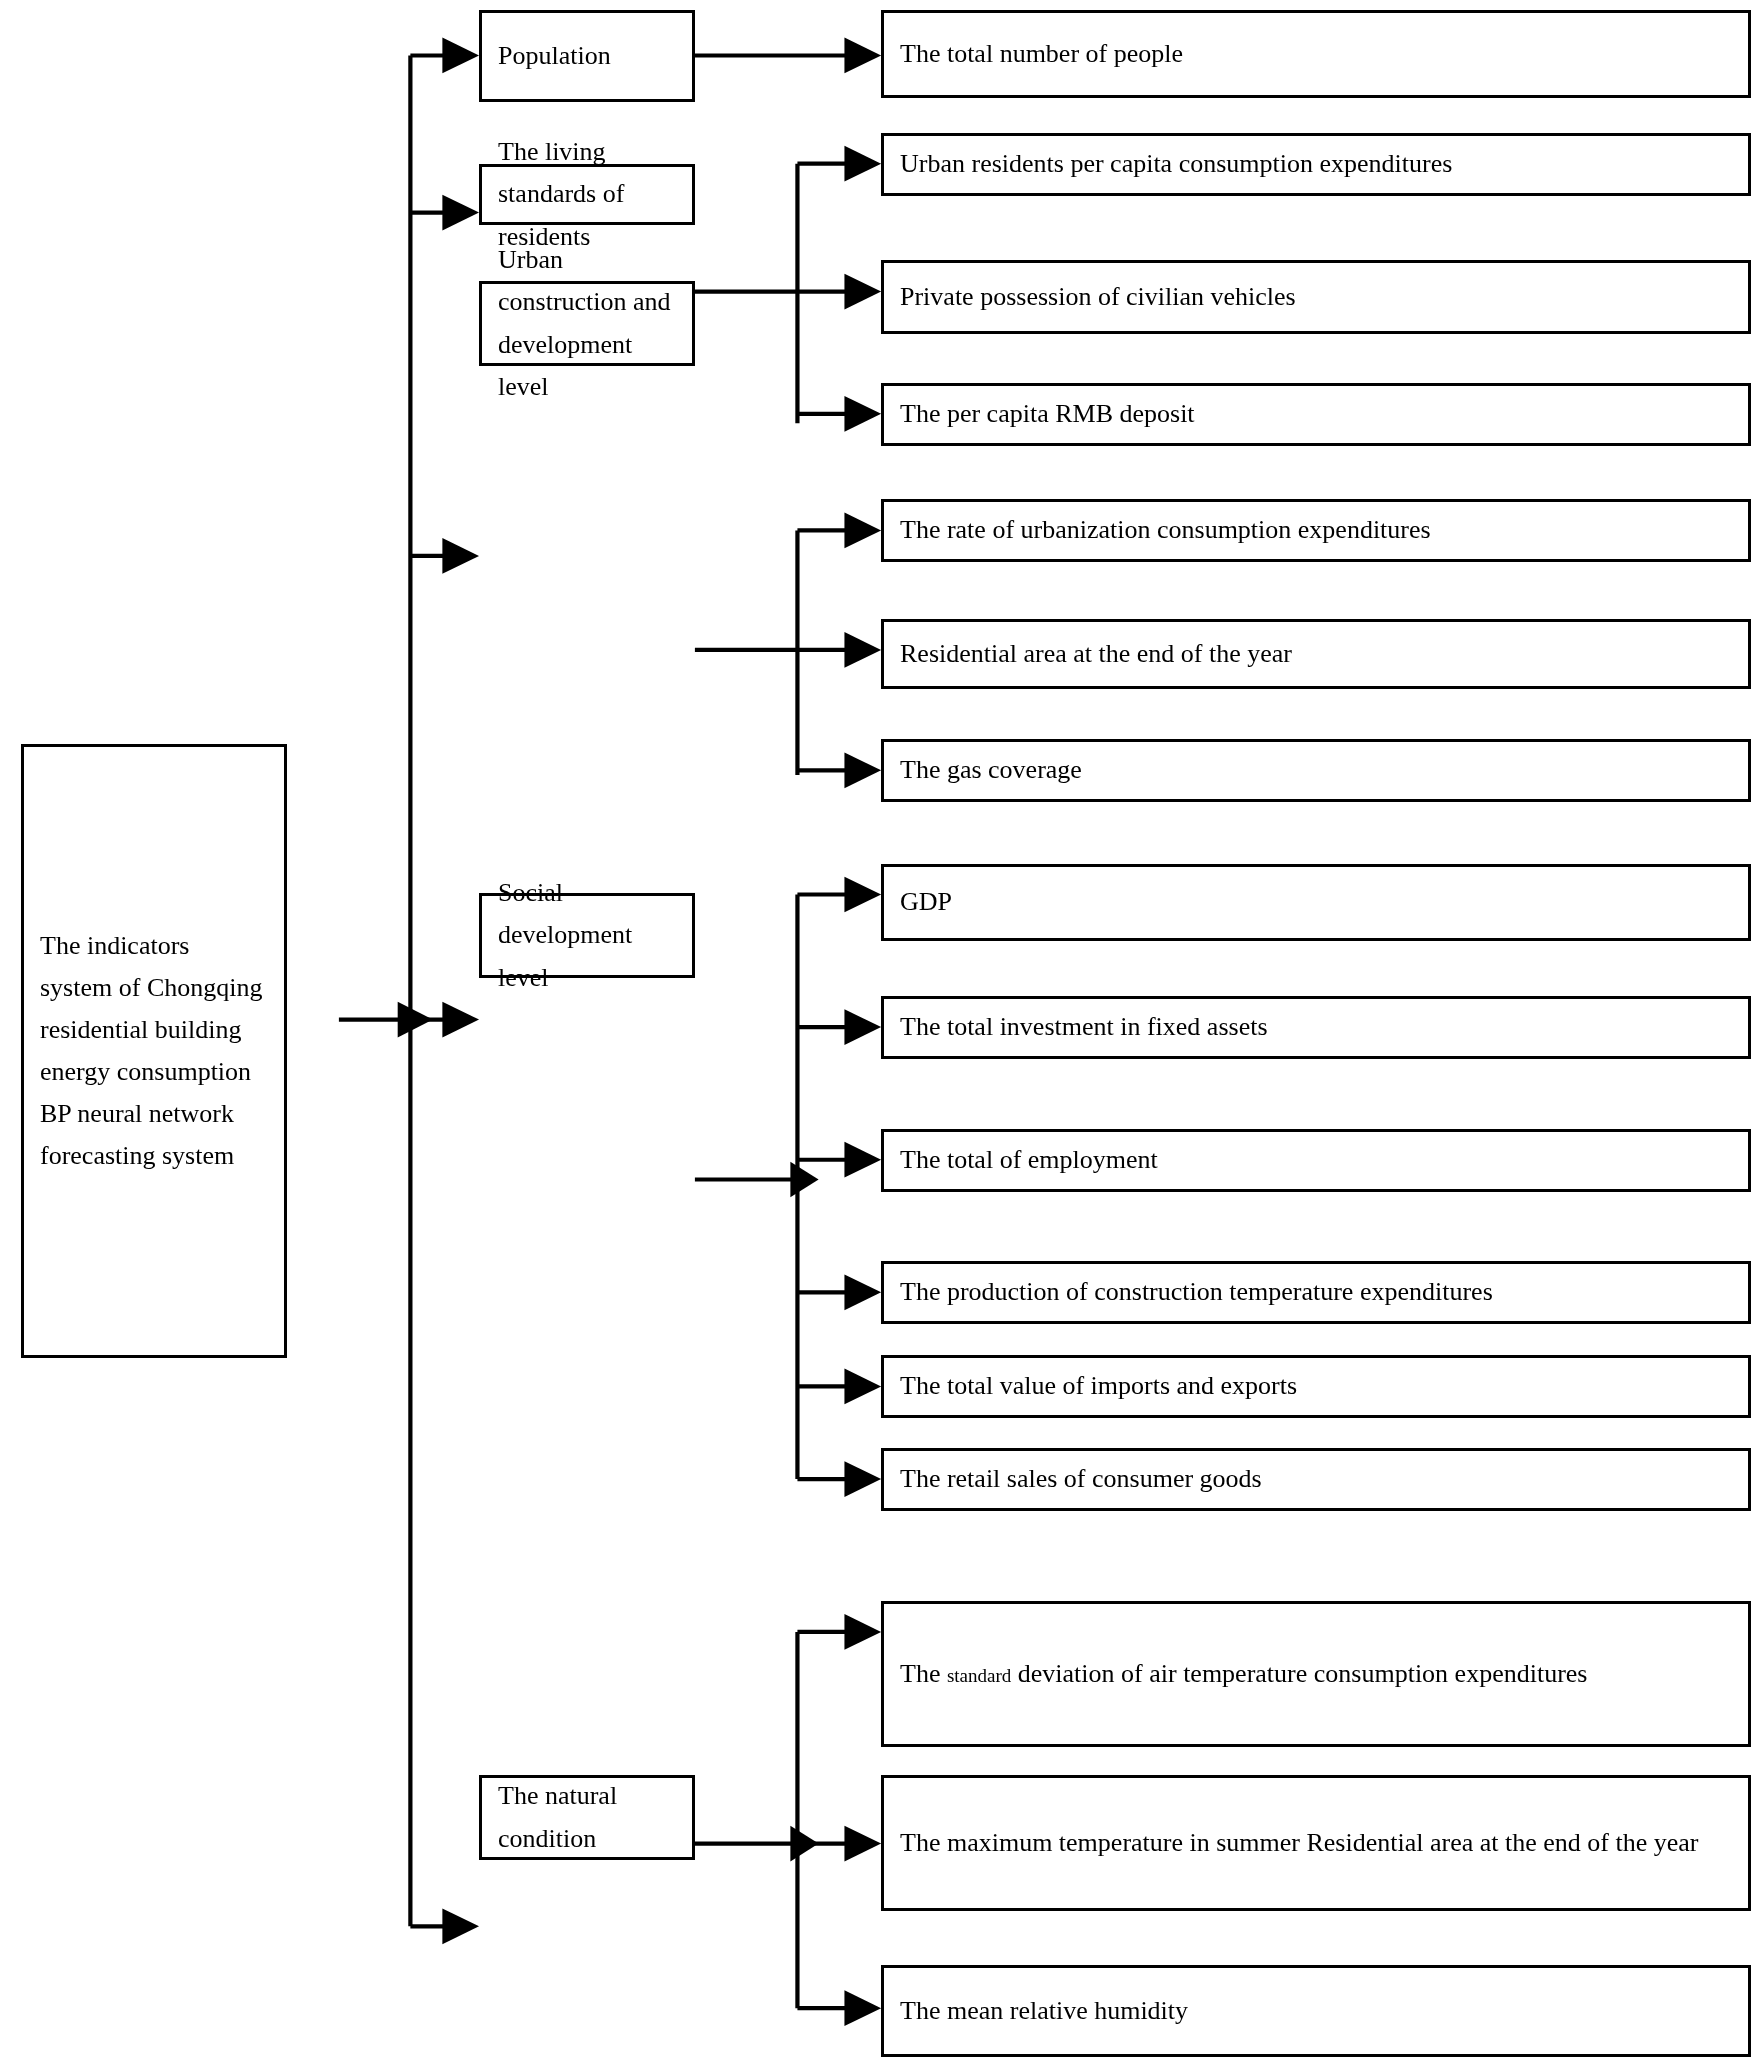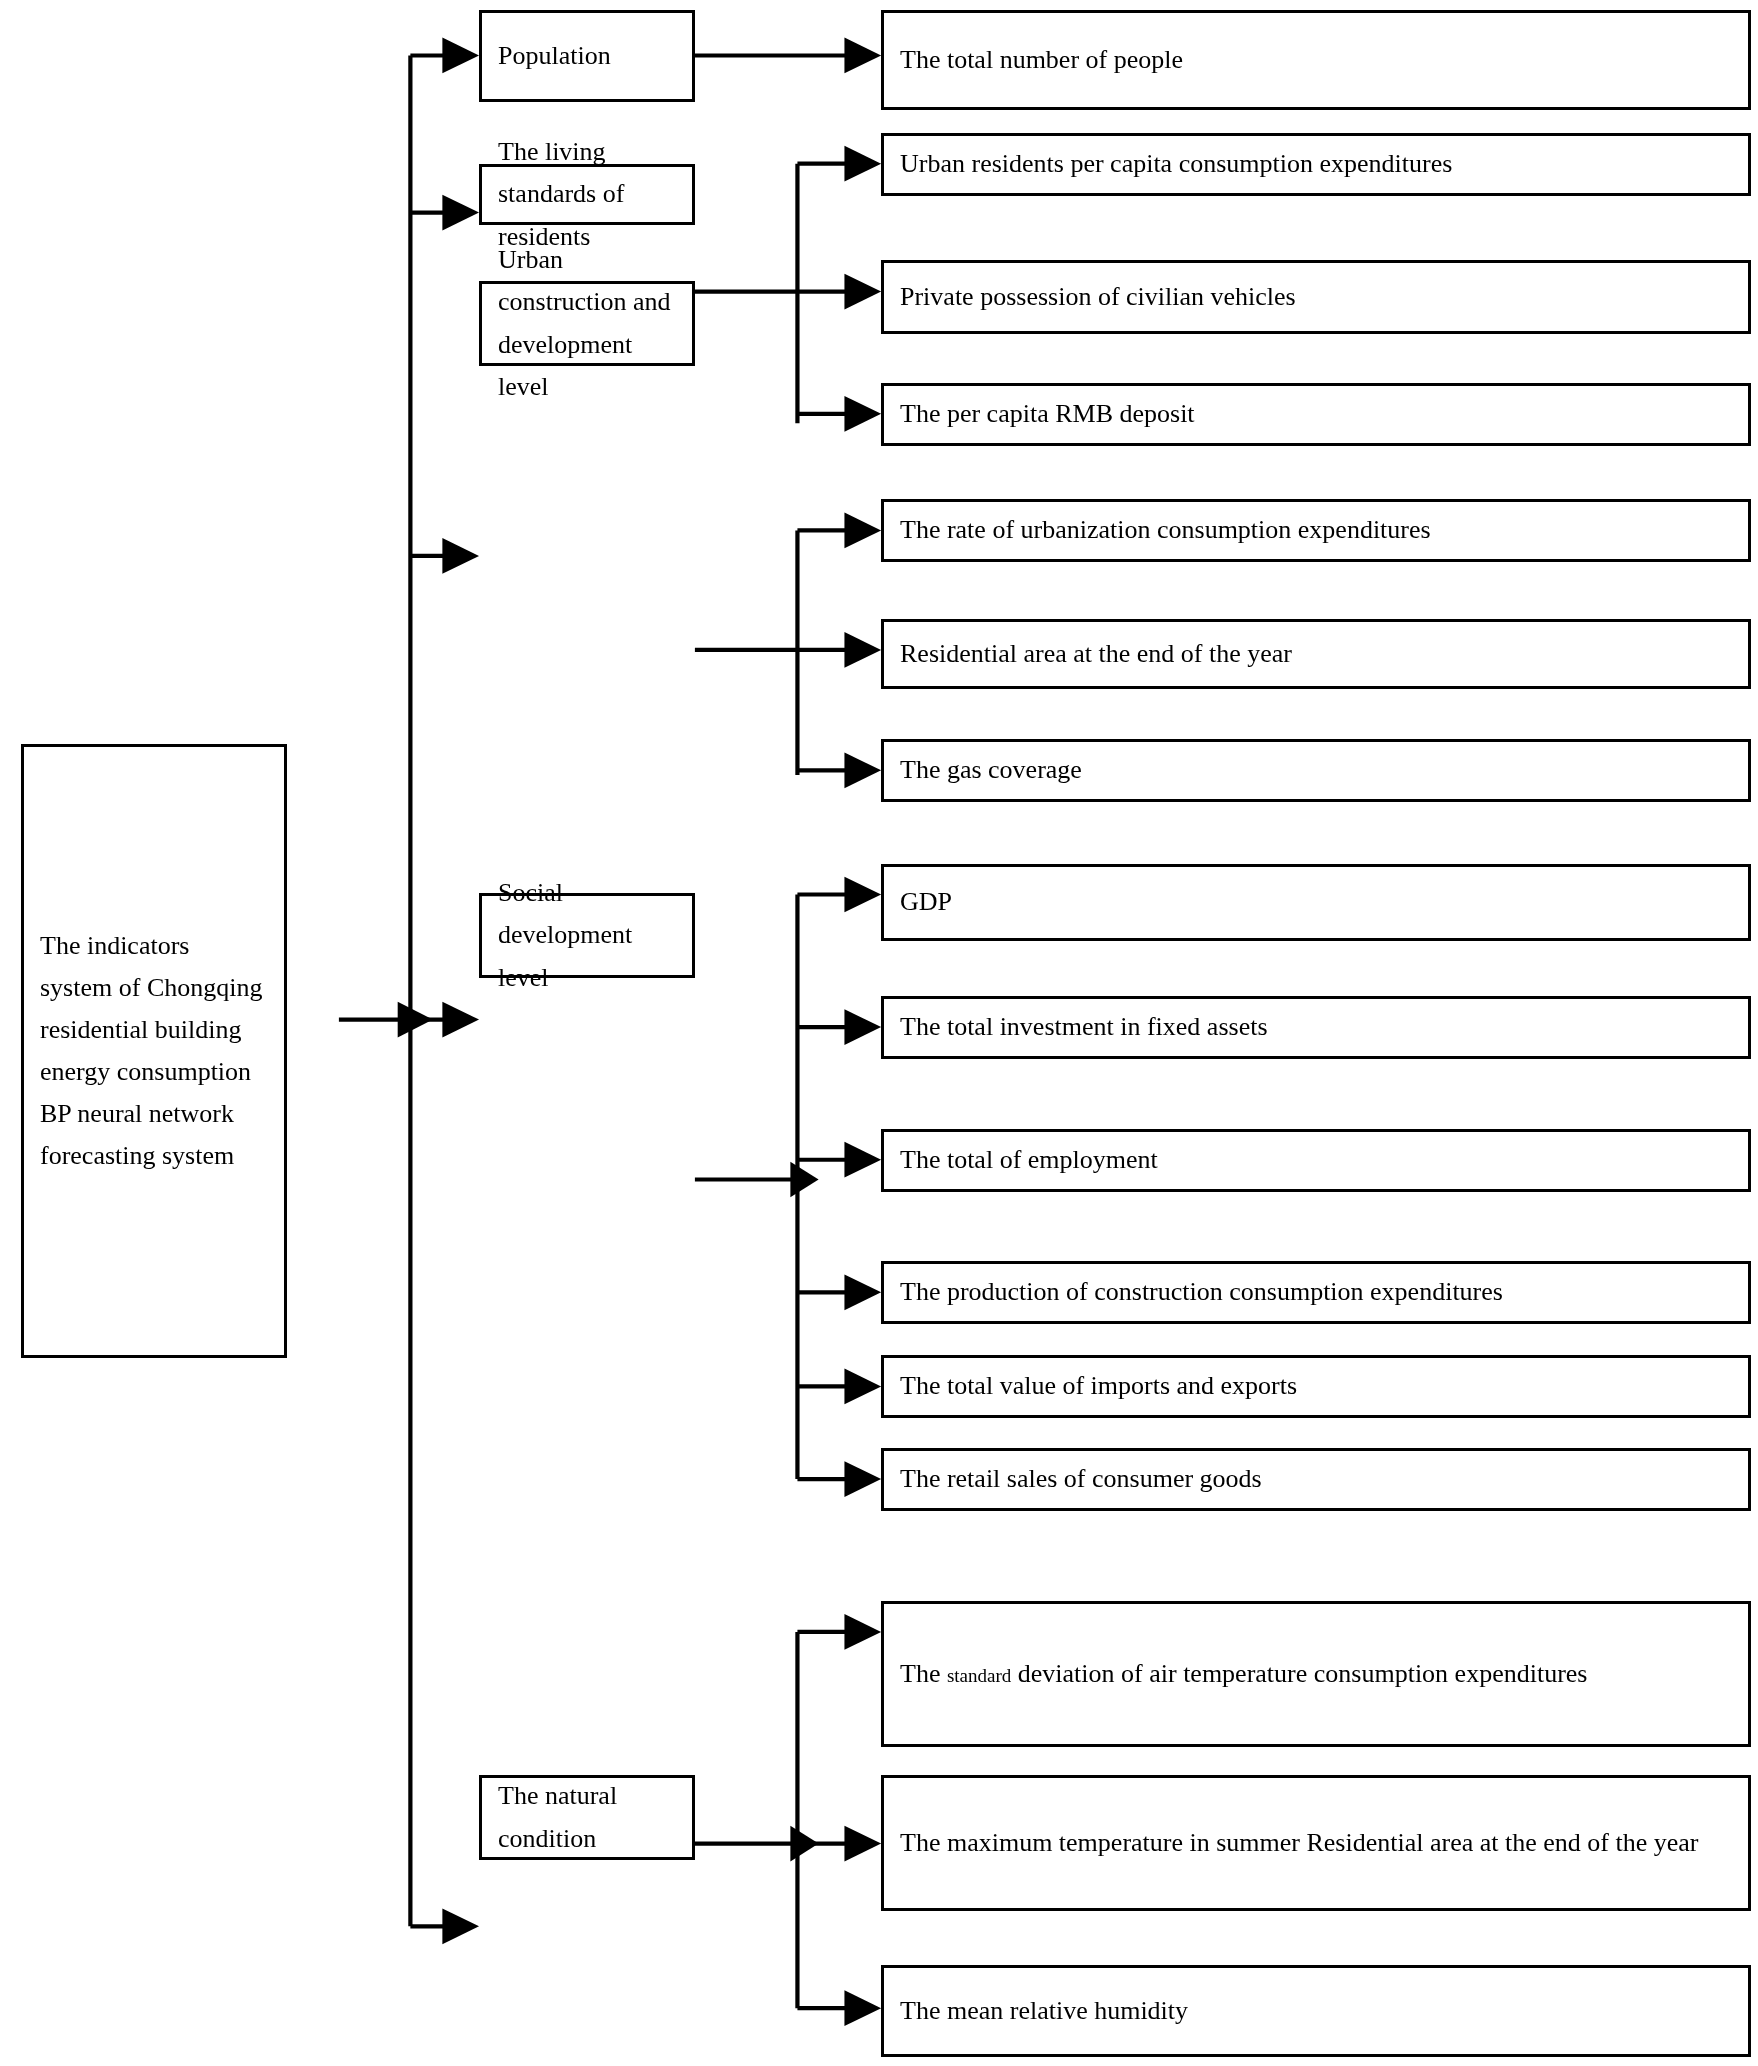--- a/index.html
+++ b/index.html
@@ -140,21 +140,21 @@
   </div>
 
   <div class="node" style="left:479px; top:893px; width:216px; height:85px;">
     <span class="txt">Social development level</span>
   </div>
 
   <div class="node" style="left:479px; top:1775px; width:216px; height:85px;">
     <span class="txt">The natural condition</span>
   </div>
 
-  <div class="node" style="left:881px; top:10.3px; width:870px; height:100px;">
+  <div class="node" style="left:881px; top:10.3px; width:870px; height:88px;">
     <span class="txt">The total number of people</span>
   </div>
 
   <div class="node" style="left:881px; top:133px; width:870px; height:63px;">
     <span class="txt">Urban residents per capita consumption expenditures</span>
   </div>
 
   <div class="node" style="left:881px; top:260px; width:870px; height:74px;">
     <span class="txt">Private possession of civilian vehicles</span>
   </div>
@@ -181,21 +181,21 @@
 
   <div class="node" style="left:881px; top:996px; width:870px; height:63px;">
     <span class="txt">The total investment in fixed assets</span>
   </div>
 
   <div class="node" style="left:881px; top:1129px; width:870px; height:63px;">
     <span class="txt">The total of employment</span>
   </div>
 
   <div class="node" style="left:881px; top:1261px; width:870px; height:63px;">
-    <span class="txt">The production of construction consumption expenditures</span>
+    <span class="txt">The production of construction temperature expenditures</span>
   </div>
 
   <div class="node" style="left:881px; top:1355px; width:870px; height:63px;">
     <span class="txt">The total value of imports and exports</span>
   </div>
 
   <div class="node" style="left:881px; top:1448px; width:870px; height:63px;">
     <span class="txt">The retail sales of consumer goods</span>
   </div>
 

